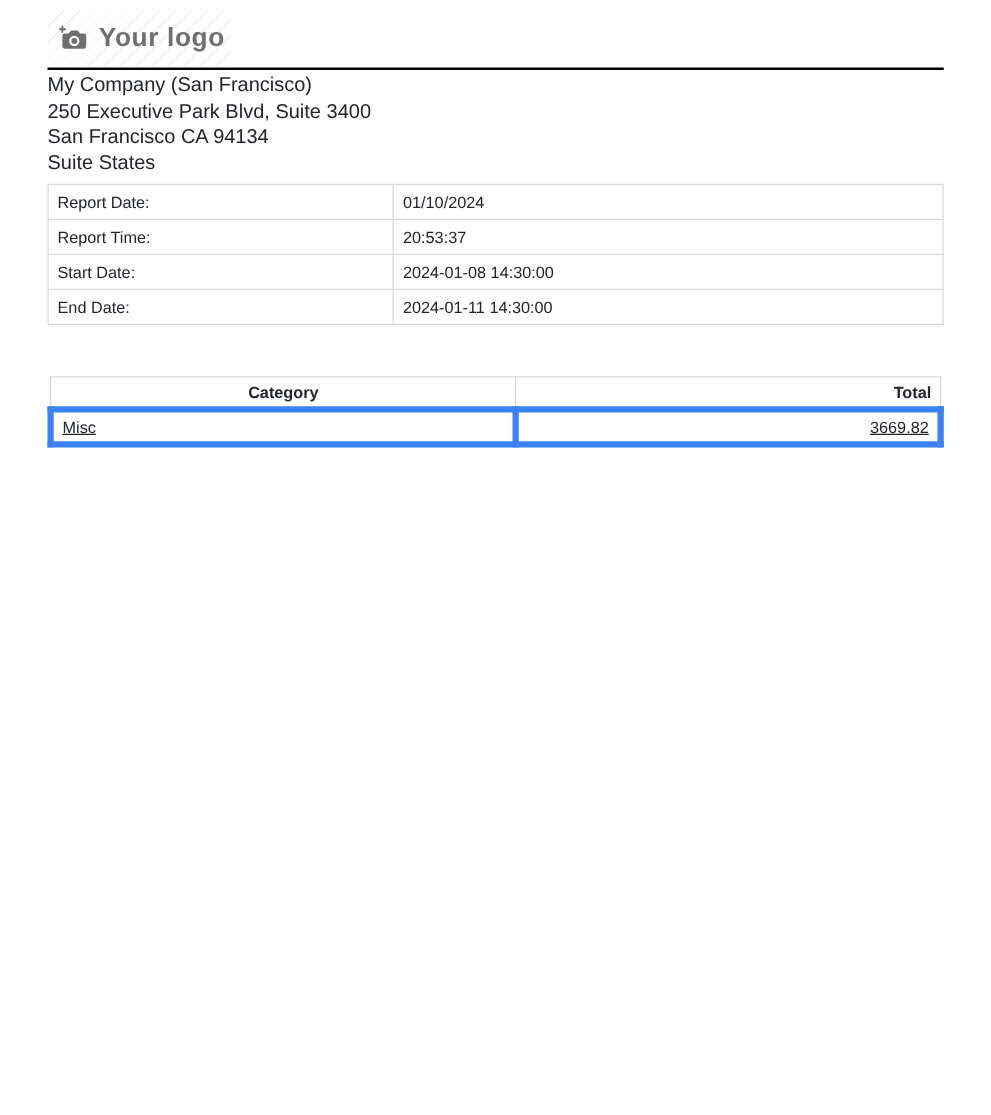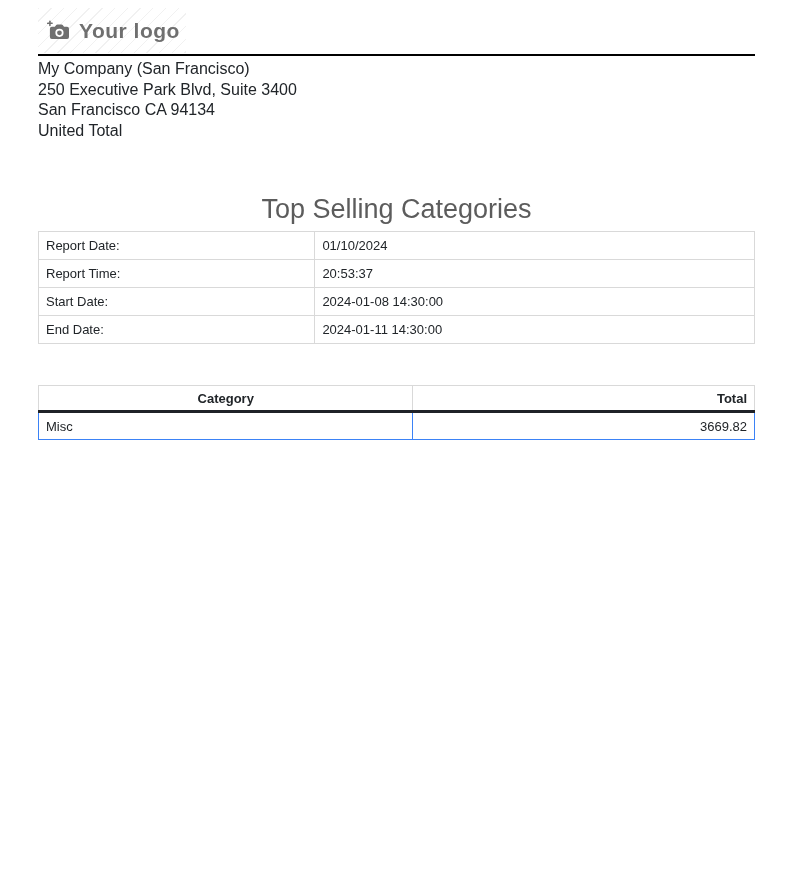--- a/index.html
+++ b/index.html
@@ -85,24 +85,25 @@
     border: 1px solid #d9d9d9;
     border-bottom: 3px solid #1f2228;
     height: 26px;
     padding: 0 7px;
     font-weight: bold;
     vertical-align: middle;
   }
   .data-table th.col-category { width: 52.3%; }
   .data-table th.col-total { text-align: right; }
   .data-table td {
-    border: 1px solid #3b82f6;
+    border: 5px solid #3b82f6;
     height: 28px;
     padding: 0 7px;
     vertical-align: middle;
+    text-decoration: underline;
   }
   .data-table td.cell-category { text-align: left; }
   .data-table td.cell-total { text-align: right; }
 </style>
 </head>
 <body>
 
 <div class="page">
   <div class="content">
 
@@ -117,24 +118,23 @@
           <circle cx="13" cy="13.4" r="3.4" fill="none" stroke="#ffffff" stroke-width="1.8"></circle>
         </svg>
         <span class="logo-text">Your logo</span>
       </div>
     </div>
 
     <div class="address-block">
       <div>My Company (San Francisco)</div>
       <div>250 Executive Park Blvd, Suite 3400</div>
       <div>San Francisco CA 94134</div>
-      <div>United Total</div>
+      <div>Suite States</div>
     </div>
 
-    <h2 class="report-title">Top Selling Categories</h2>
 
     <table class="meta-table">
       <tbody>
         <tr>
           <td class="meta-label">Report Date:</td>
           <td class="meta-value">01/10/2024</td>
         </tr>
         <tr>
           <td class="meta-label">Report Time:</td>
           <td class="meta-value">20:53:37</td>

